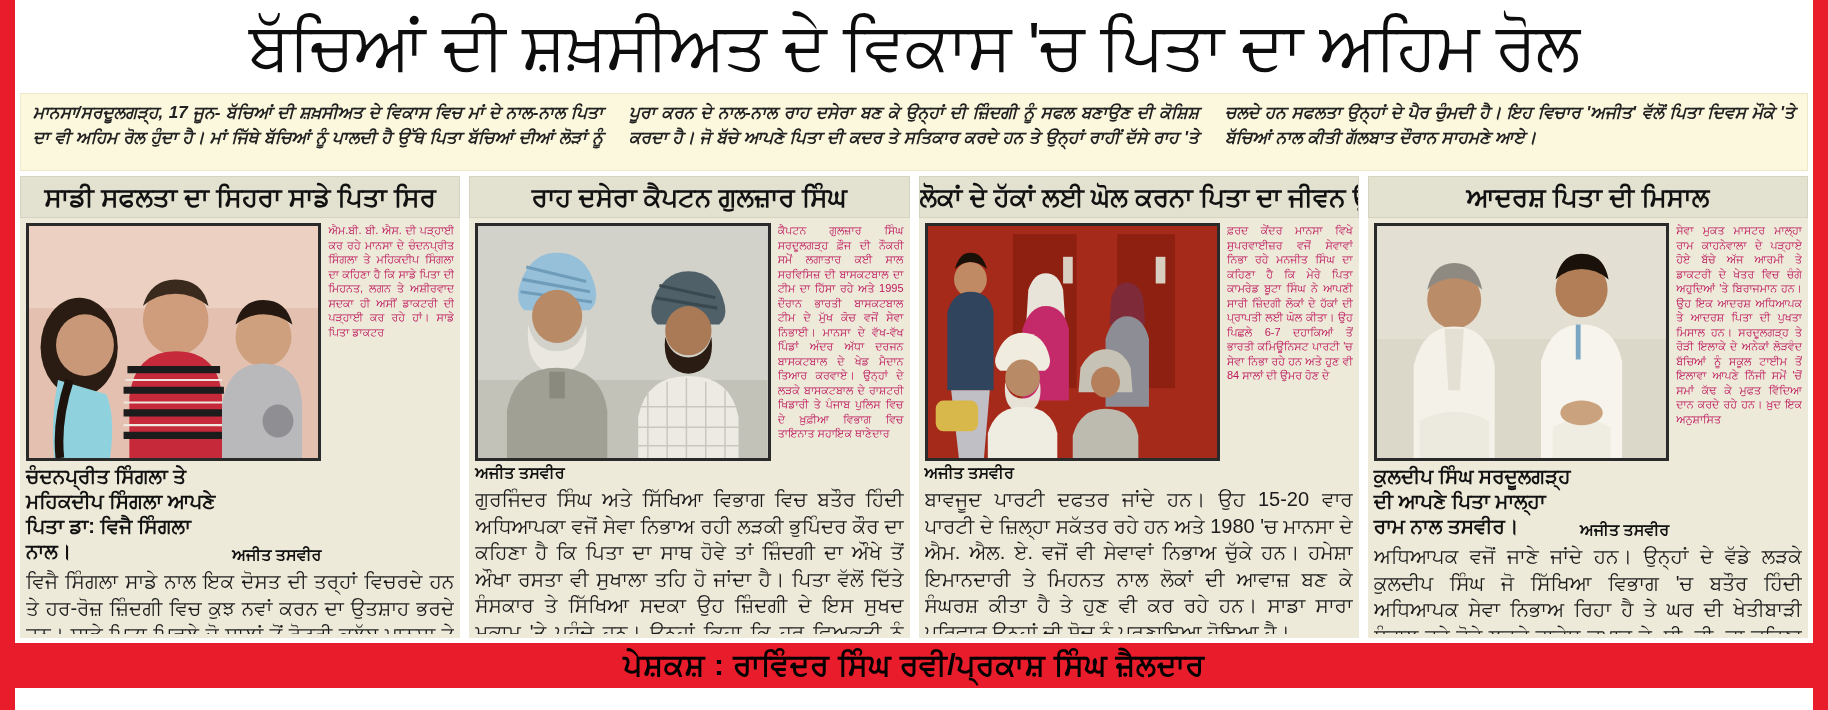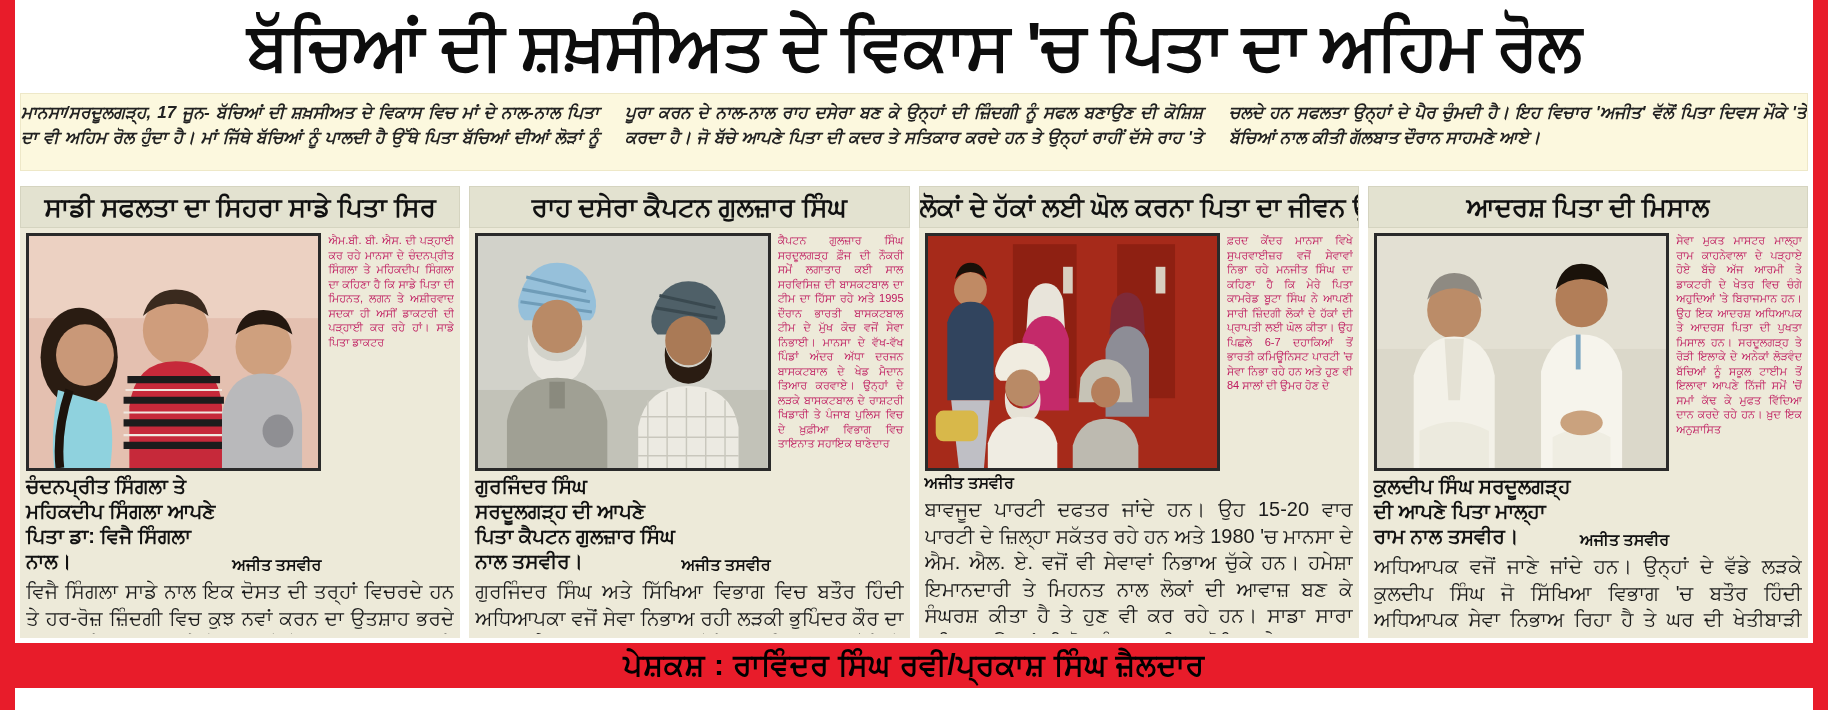--- a/index.html
+++ b/index.html
@@ -5,38 +5,38 @@
   html,body{margin:0;padding:0;}
   body{
     width:1828px;height:710px;position:relative;background:#ffffff;
     font-family:"Liberation Sans","DejaVu Sans",sans-serif;color:#1a1a1a;
     overflow:hidden;
   }
   .sidebar-red{position:absolute;top:0;width:15px;height:710px;background:#e81c2a;z-index:5;}
   .sidebar-red.left{left:0;}
   .sidebar-red.right{right:0;}
   .masthead{
-    margin:2px 22px 0 22px;text-align:center;font-weight:bold;
+    margin:2px 22px 0 22px;text-align:center;font-weight:normal;
     font-size:66px;line-height:1.35;letter-spacing:-1px;color:#0d0d0d;
     white-space:nowrap;overflow:hidden;
   }
   .intro{
     margin:2px 20px 5px 20px;background:#fcf8de;border:1px solid #eee8c8;
-    padding:7px 0;height:62px;overflow:hidden;
+    padding:7px 12px;height:62px;overflow:hidden;
     column-count:3;column-gap:26px;
     font-style:italic;font-weight:bold;font-size:17px;line-height:1.45;
     text-align:justify;color:#222;
   }
   .intro .dateline{font-weight:bold;}
   .articles{display:flex;gap:9px;margin:0 20px;height:462px;}
   .article{flex:1 1 0;display:flex;flex-direction:column;min-width:0;}
   .art-headline{
     background:#e3e2d0;border:1px solid #d5d4c0;
     text-align:center;font-weight:bold;font-size:26px;line-height:40px;
-    height:40px;overflow:hidden;white-space:nowrap;color:#111;margin-top:10px;
+    height:40px;overflow:hidden;white-space:nowrap;color:#111;
   }
   .art-bodywrap{
     background:#edead9;flex:1;padding:5px 6px 4px 6px;overflow:hidden;
     display:flex;flex-direction:column;
   }
   .art-main{display:flex;gap:7px;}
   .art-left{width:69%;display:flex;flex-direction:column;}
   .photo{border:3px solid #2a2a2a;height:232px;overflow:hidden;background:#cccccc;}
   .photo svg{display:block;width:100%;height:100%;}
   .caption-line{display:flex;align-items:flex-end;gap:6px;margin-top:3px;}
@@ -151,21 +151,20 @@
                   <path d="M216 148 l0 78"></path>
                   <path d="M236 152 l0 74"></path>
                   <path d="M256 160 l0 66"></path>
                 <path d="M168 176 l100 0"></path>
                   <path d="M166 196 l104 0"></path>
                   <path d="M166 214 l104 0"></path>
               </g>
             </svg>
           </div>
           <div class="caption-line">
-            <div class="caption">ਗੁਰਜਿੰਦਰ ਸਿੰਘ ਸਰਦੂਲਗੜ੍ਹ ਦੀ ਆਪਣੇ ਪਿਤਾ ਕੈਪਟਨ ਗੁਲਜ਼ਾਰ ਸਿੰਘ ਨਾਲ ਤਸਵੀਰ।</div>
             <div class="credit">ਅਜੀਤ ਤਸਵੀਰ</div>
           </div>
         </div>
         <div class="art-side">ਕੈਪਟਨ ਗੁਲਜ਼ਾਰ ਸਿੰਘ ਸਰਦੂਲਗੜ੍ਹ ਫ਼ੌਜ ਦੀ ਨੌਕਰੀ ਸਮੇਂ ਲਗਾਤਾਰ ਕਈ ਸਾਲ ਸਰਵਿਸਿਜ਼ ਦੀ ਬਾਸਕਟਬਾਲ ਦਾ ਟੀਮ ਦਾ ਹਿੱਸਾ ਰਹੇ ਅਤੇ 1995 ਦੌਰਾਨ ਭਾਰਤੀ ਬਾਸਕਟਬਾਲ ਟੀਮ ਦੇ ਮੁੱਖ ਕੋਚ ਵਜੋਂ ਸੇਵਾ ਨਿਭਾਈ। ਮਾਨਸਾ ਦੇ ਵੱਖ-ਵੱਖ ਪਿੰਡਾਂ ਅੰਦਰ ਅੱਧਾ ਦਰਜਨ ਬਾਸਕਟਬਾਲ ਦੇ ਖੇਡ ਮੈਦਾਨ ਤਿਆਰ ਕਰਵਾਏ। ਉਨ੍ਹਾਂ ਦੇ ਲੜਕੇ ਬਾਸਕਟਬਾਲ ਦੇ ਰਾਸ਼ਟਰੀ ਖਿਡਾਰੀ ਤੇ ਪੰਜਾਬ ਪੁਲਿਸ ਵਿਚ ਦੇ ਖ਼ੁਫ਼ੀਆ ਵਿਭਾਗ ਵਿਚ ਤਾਇਨਾਤ ਸਹਾਇਕ ਥਾਣੇਦਾਰ</div>
       </div>
       <div class="art-body">ਗੁਰਜਿੰਦਰ ਸਿੰਘ ਅਤੇ ਸਿੱਖਿਆ ਵਿਭਾਗ ਵਿਚ ਬਤੌਰ ਹਿੰਦੀ ਅਧਿਆਪਕਾ ਵਜੋਂ ਸੇਵਾ ਨਿਭਾਅ ਰਹੀ ਲੜਕੀ ਭੁਪਿੰਦਰ ਕੌਰ ਦਾ ਕਹਿਣਾ ਹੈ ਕਿ ਪਿਤਾ ਦਾ ਸਾਥ ਹੋਵੇ ਤਾਂ ਜ਼ਿੰਦਗੀ ਦਾ ਔਖੇ ਤੋਂ ਔਖਾ ਰਸਤਾ ਵੀ ਸੁਖਾਲਾ ਤਹਿ ਹੋ ਜਾਂਦਾ ਹੈ। ਪਿਤਾ ਵੱਲੋਂ ਦਿੱਤੇ ਸੰਸਕਾਰ ਤੇ ਸਿੱਖਿਆ ਸਦਕਾ ਉਹ ਜ਼ਿੰਦਗੀ ਦੇ ਇਸ ਸੁਖਦ ਮੁਕਾਮ 'ਤੇ ਪਹੁੰਚੇ ਹਨ। ਉਨ੍ਹਾਂ ਕਿਹਾ ਕਿ ਹਰ ਵਿਅਕਤੀ ਨੂੰ ਆਪਣੇ ਪਿਤਾ ਦਾ ਸਤਿਕਾਰ ਕਰਨ ਚਾਹੀਦਾ ਹੈ।</div>
     </div>
   </div>
 
   <div class="article">

